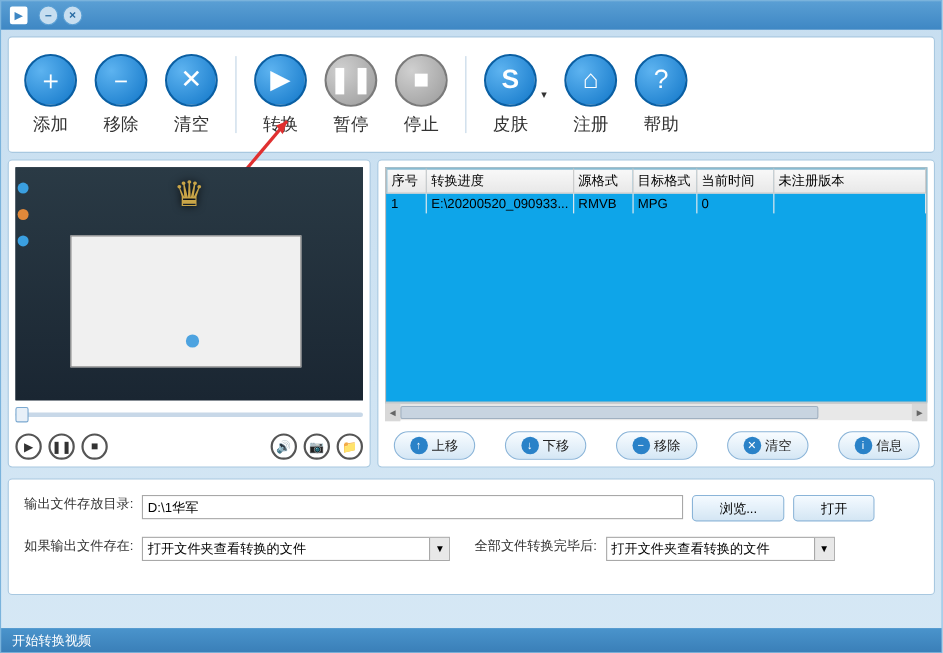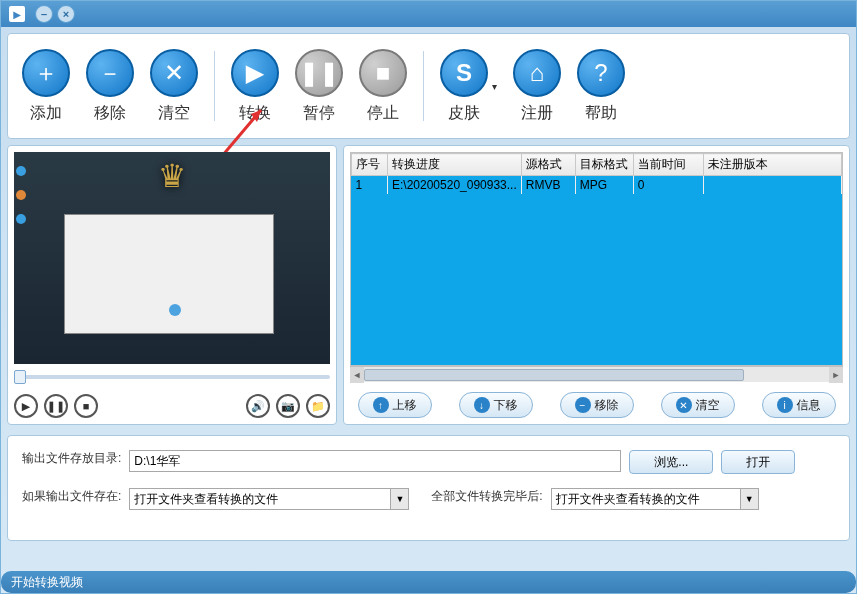--- a/index.html
+++ b/index.html
@@ -45,21 +45,21 @@
 .list-buttons { display: flex; gap: 12px; margin-top: 10px; justify-content: space-around; }
 .pill-btn { height: 26px; padding: 0 14px; border-radius: 13px; background: linear-gradient(#f8fcff, #d5e7f5); border: 1px solid #8ab4d8; display: flex; align-items: center; gap: 4px; cursor: pointer; font-size: 12px; color: #222; }
 .pill-icon { width: 16px; height: 16px; border-radius: 50%; background: #2a82c8; color: #fff; display: flex; align-items: center; justify-content: center; font-size: 10px; }
 .output-panel { margin: 10px 6px 0 6px; padding: 14px; height: 106px; }
 .output-row { display: flex; margin-bottom: 14px; gap: 8px; }
 .output-row label { color: #333; white-space: nowrap; }
 .text-input { height: 22px; border: 1px solid #a8a8a8; padding: 0 4px; font-size: 12px; background: #fff; }
 .combo { height: 22px; border: 1px solid #a8a8a8; background: #fff; display: flex; align-items: center; padding: 0 4px; position: relative; }
 .combo-arrow { position: absolute; right: 0; top: 0; width: 18px; height: 100%; background: #e8e8e8; border-left: 1px solid #a8a8a8; display: flex; align-items: center; justify-content: center; font-size: 9px; }
 .small-btn { height: 24px; padding: 0 24px; background: linear-gradient(#f4faff, #d4e6f4); border: 1px solid #8ab4d8; border-radius: 4px; cursor: pointer; font-size: 12px; }
-.statusbar { position: absolute; bottom: 0; left: 0; right: 0; height: 22px; background: linear-gradient(#4a94cc, #3a7fb8); color: #fff; display: flex; align-items: center; padding: 0 10px; font-size: 12px; border-radius: 10px; }
+.statusbar { position: absolute; bottom: 0; left: 0; right: 0; height: 22px; background: linear-gradient(#4a94cc, #3a7fb8); color: #fff; display: flex; align-items: center; padding: 0 10px; font-size: 12px; }
 </style>
 </head>
 <body>
 
 <div class="window">
   <div class="titlebar">
     <div class="app-icon">▶</div>
     <div class="win-btn">–</div>
     <div class="win-btn">×</div>
   </div>

